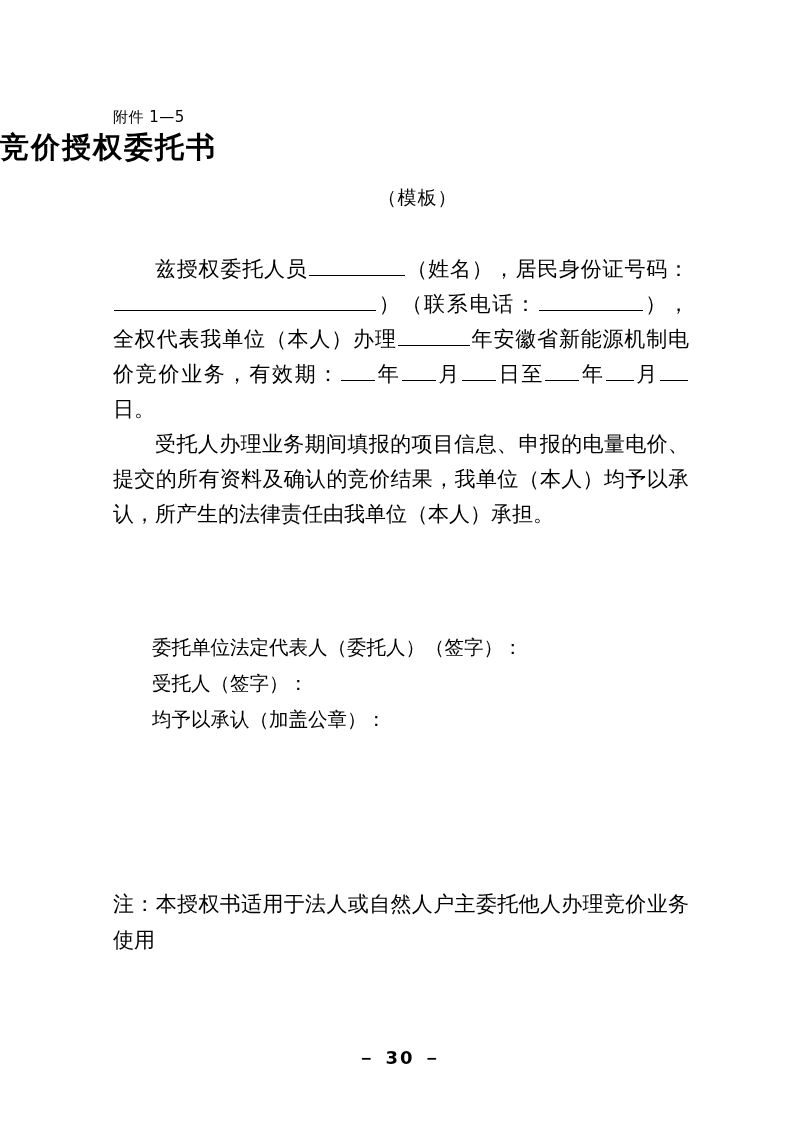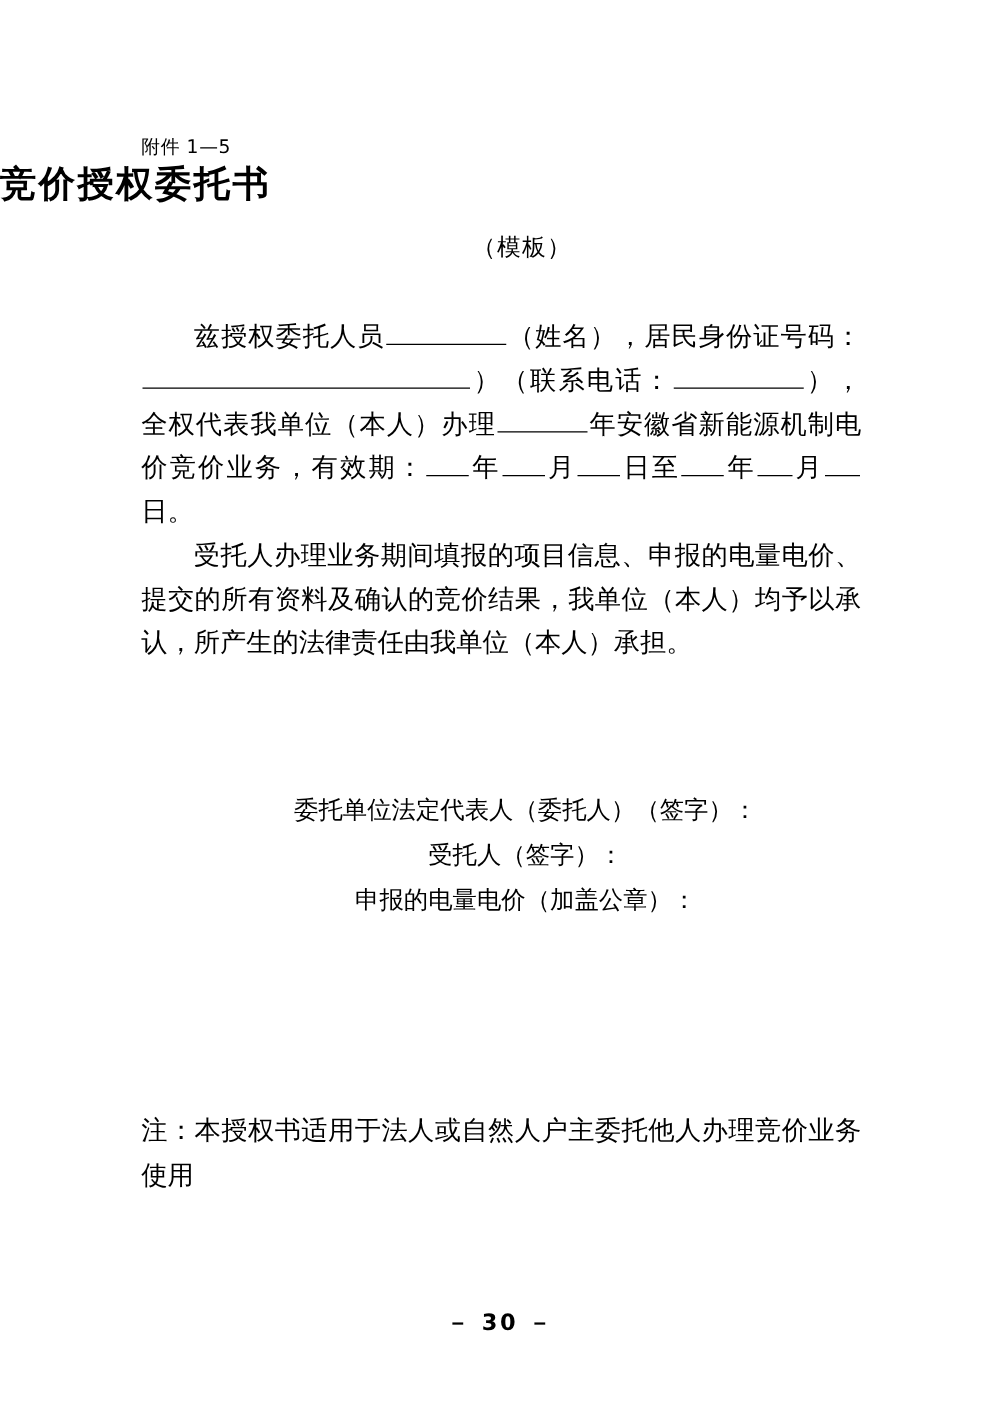--- a/index.html
+++ b/index.html
@@ -79,21 +79,20 @@
     position: absolute;
     left: 113px;
     top: 630px;
     width: 576px;
     font-size: 19.5px;
     line-height: 36px;
   }
   .sign-line {
     text-indent: 2em;
     white-space: pre;
-    text-align: center;
   }
   .note-block {
     position: absolute;
     left: 113px;
     top: 886px;
     width: 576px;
     font-size: 21px;
     line-height: 36px;
     text-align: justify;
   }
@@ -121,20 +120,20 @@
   <div class="doc-subtitle">（模板）</div>
 
   <div class="body-block">
     <p class="para"><span>兹授权委托人员</span><span class="blank b-name"></span><span>（姓名），居民身份证号码：</span><span class="blank b-id"></span><span>）（联系电话：</span><span class="blank b-phone"></span><span>），全权代表我单位（本人）办理</span><span class="blank b-year"></span><span>年安徽省新能源机制电价竞价业务，有效期：</span><span class="blank b-s"></span><span>年</span><span class="blank b-s"></span><span>月</span><span class="blank b-s"></span><span>日至</span><span class="blank b-s"></span><span>年</span><span class="blank b-ss"></span><span>月</span><span class="blank b-ss"></span><span>日。</span></p>
     <p class="para">受托人办理业务期间填报的项目信息、申报的电量电价、提交的所有资料及确认的竞价结果，我单位（本人）均予以承认，所产生的法律责任由我单位（本人）承担。</p>
   </div>
 
   <div class="sign-block">
     <div class="sign-line">委托单位法定代表人（委托人）（签字）：</div>
     <div class="sign-line">受托人（签字）：</div>
-    <div class="sign-line">申报的电量电价（加盖公章）：</div>
+    <div class="sign-line">均予以承认（加盖公章）：</div>
   </div>
 
   <div class="note-block">注：本授权书适用于法人或自然人户主委托他人办理竞价业务使用</div>
 
   <div class="page-number">－ 30 －</div>
 
 </div>
 
 </body></html>

